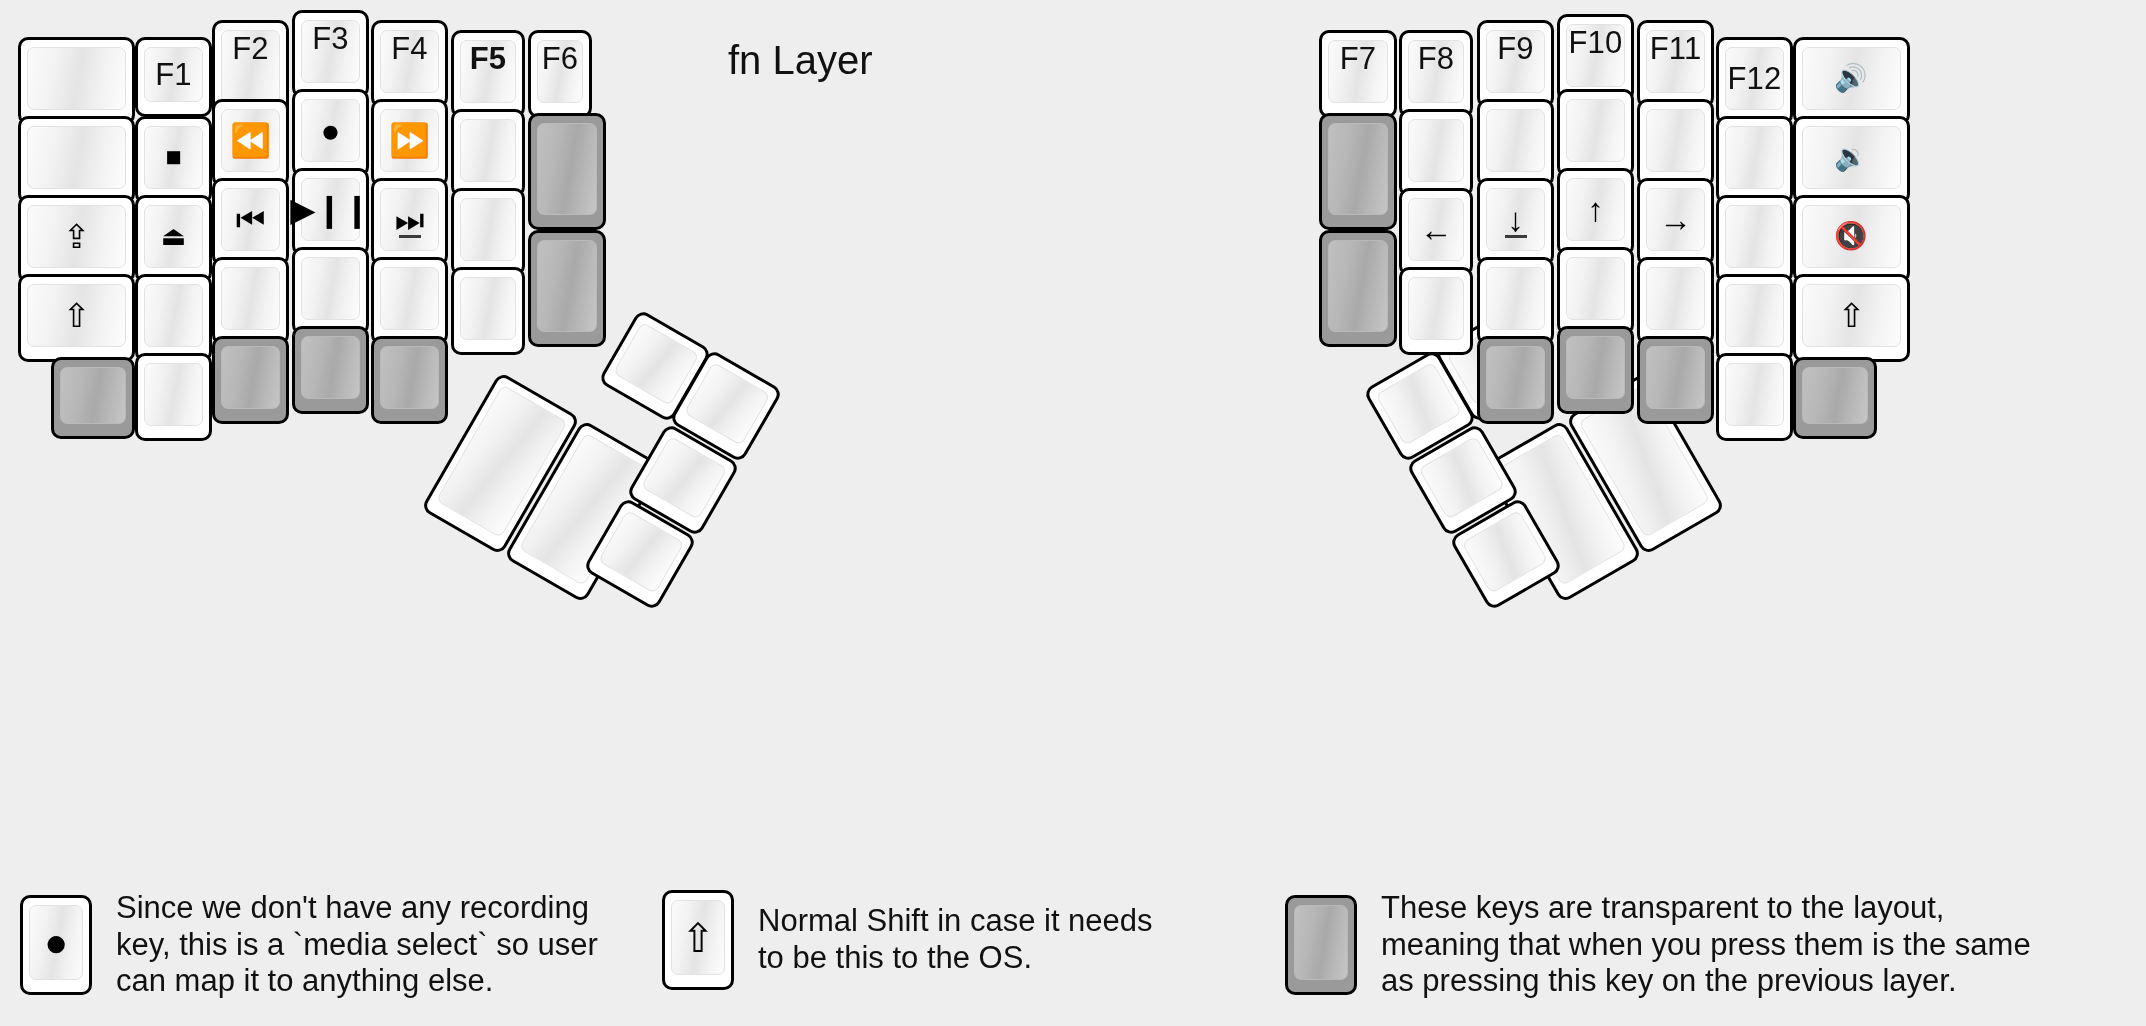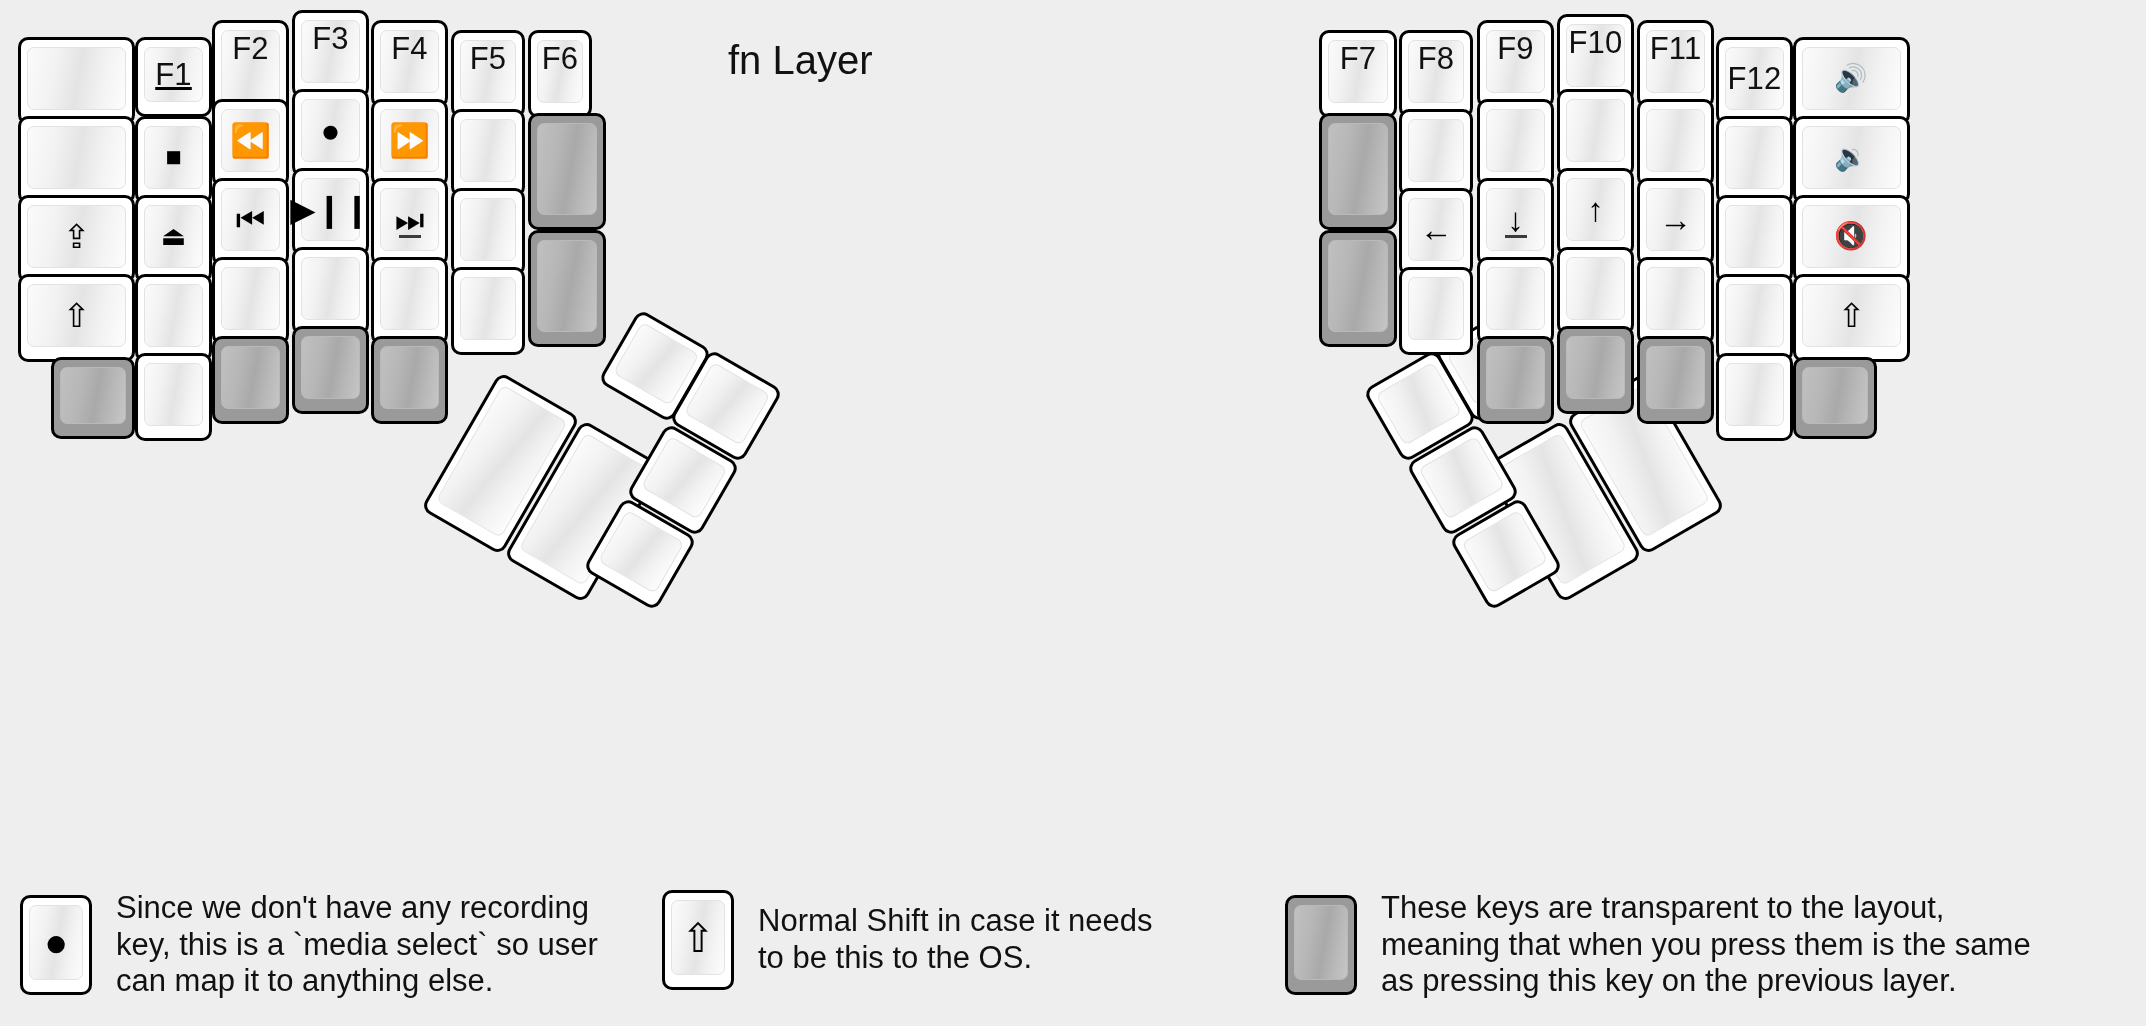--- a/index.html
+++ b/index.html
@@ -116,21 +116,21 @@
     </div>
   <div class="key" style="left:18px;top:274px;width:117px;height:88px;">
       <div class="cap">
         <span class="glyph">⇧</span>
       </div>
     </div>
   <div class="key trans" style="left:51px;top:357px;width:84px;height:82px;">
       <div class="cap"></div>
     </div>
 
-  <div class="key" style="left:135px;top:37px;width:77px;height:80px;text-decoration:underline;">
+  <div class="key" style="left:135px;top:37px;width:77px;height:80px;">
       <div class="cap">
         <span class="lbl">F1</span>
       </div>
     </div>
   <div class="key" style="left:135px;top:116px;width:77px;height:88px;">
       <div class="cap">
         <span class="glyph sm">■</span>
       </div>
     </div>
   <div class="key" style="left:135px;top:195px;width:77px;height:88px;">
@@ -205,21 +205,21 @@
         <span class="dash"></span>
       </div>
     </div>
   <div class="key" style="left:371px;top:257px;width:77px;height:88px;">
       <div class="cap"></div>
     </div>
   <div class="key trans" style="left:371px;top:336px;width:77px;height:88px;">
       <div class="cap"></div>
     </div>
 
-  <div class="key up" style="left:451px;top:30px;width:74px;height:88px;">
+  <div class="key up" style="left:451px;top:30px;width:74px;height:88px;font-weight:bold;">
       <div class="cap">
         <span class="lbl">F5</span>
       </div>
     </div>
   <div class="key" style="left:451px;top:109px;width:74px;height:88px;">
       <div class="cap"></div>
     </div>
   <div class="key" style="left:451px;top:188px;width:74px;height:88px;">
       <div class="cap"></div>
     </div>

